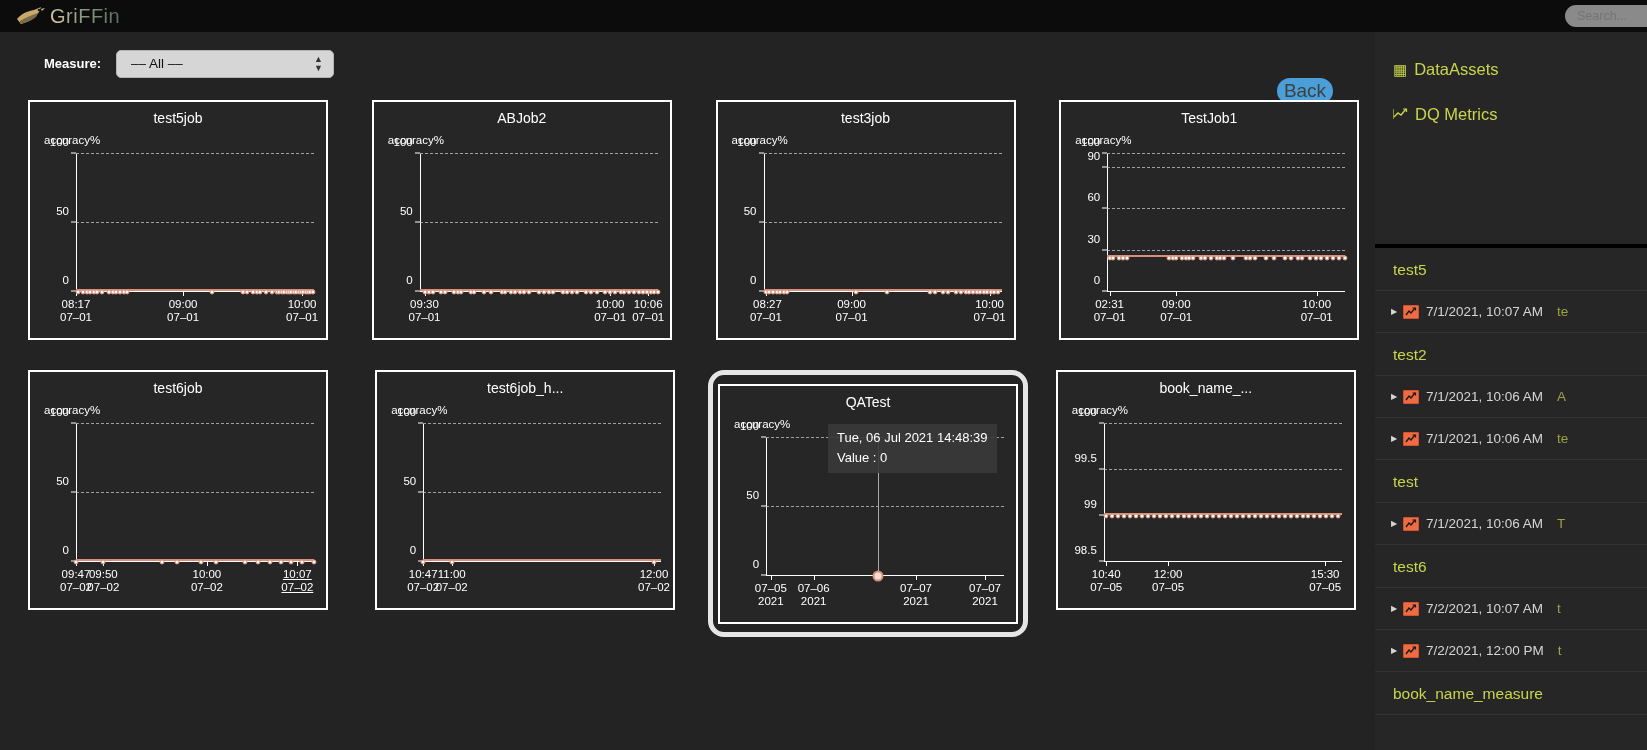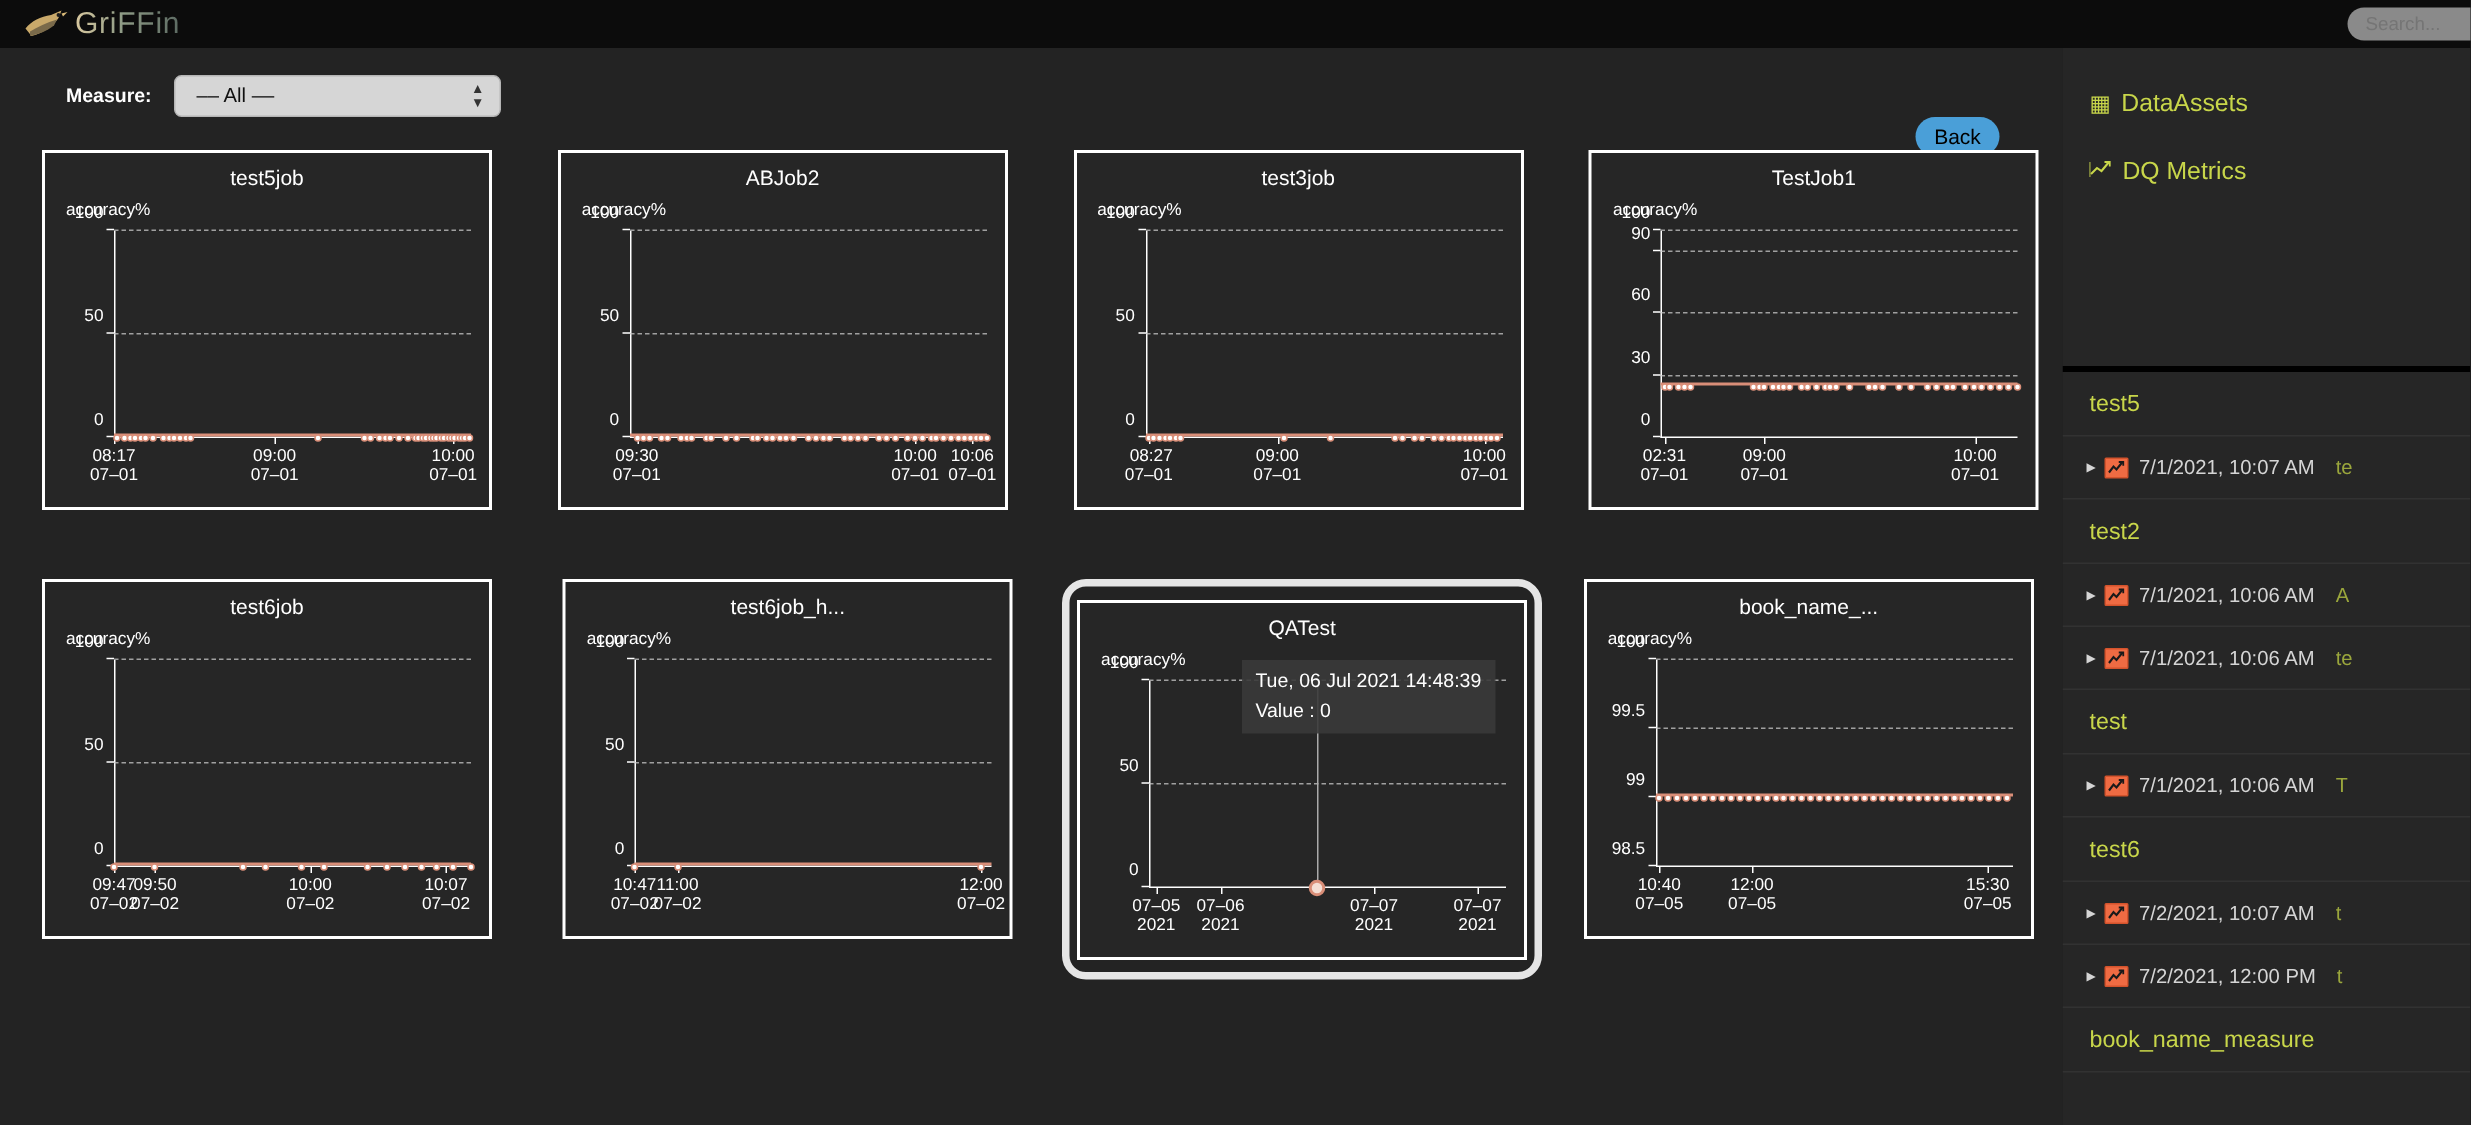--- a/index.html
+++ b/index.html
@@ -59,30 +59,30 @@
     padding-left: 14px; line-height: 26px;
     cursor: pointer;
   }
   #measure-arrows {
     position: absolute; right: 10px; top: 4px;
     font-size: 9px; line-height: 9px; color: #333; text-align: center;
   }
   #back-button {
     position: absolute; left: 1277px; top: 46px;
     width: 56px; height: 26px; border-radius: 13px;
-    background: #4a9fd8; color: #000000;
-    font-size: 14px; line-height: 26px; text-align: center;
+    background: #4a9fd8; color: #404040;
+    font-size: 19px; line-height: 26px; text-align: center;
     cursor: pointer; border: none;
     font-family: "Liberation Sans", sans-serif;
   }
 
   
   #chart-grid { position: absolute; left: 0; top: 68px; width: 100%; }
   .chart-row { display: flex; }
-  .chart-slot { width: 329px; margin-left: 28px; margin-bottom: 46px; position: relative; }
+  .chart-slot { width: 329px; margin-left: 28px; margin-bottom: 30px; position: relative; }
   .chart-card {
     width: 300px; height: 240px;
     border: 2px solid #ffffff; background: #262626;
     position: relative; overflow: hidden;
   }
   .chart-slot.highlight {
     border: 5px solid #e5e5e5; border-radius: 16px;
     padding: 9px 0 8px 0; width: 329px; margin-left: 14px;
   }
   .chart-slot.highlight .chart-card { margin: 0 auto; }
@@ -527,21 +527,21 @@
               <div class="xtick-label" style="left: 11.5%;">
                 <div>09:50</div>
                 <div>07–02</div>
               </div>
               <div class="xtick-mark" style="left: 55%;"></div>
               <div class="xtick-label" style="left: 55%;">
                 <div>10:00</div>
                 <div>07–02</div>
               </div>
               <div class="xtick-mark" style="left: 93%;"></div>
-              <div class="xtick-label" style="left: 93%;">
+              <div class="xtick-label" style="left: 93%; text-decoration: underline;">
                 <div>10:07</div>
                 <div>07–02</div>
               </div>
               <div class="series-line" style="bottom: 0%;"></div>
               <div class="dot" style="left: 0%; bottom: 0%; transform: translate(-50%, 50%);"></div>
               <div class="dot" style="left: 11.5%; bottom: 0%; transform: translate(-50%, 50%);"></div>
               <div class="dot" style="left: 36%; bottom: 0%; transform: translate(-50%, 50%);"></div>
               <div class="dot" style="left: 42.5%; bottom: 0%; transform: translate(-50%, 50%);"></div>
               <div class="dot" style="left: 52.5%; bottom: 0%; transform: translate(-50%, 50%);"></div>
               <div class="dot" style="left: 59%; bottom: 0%; transform: translate(-50%, 50%);"></div>

